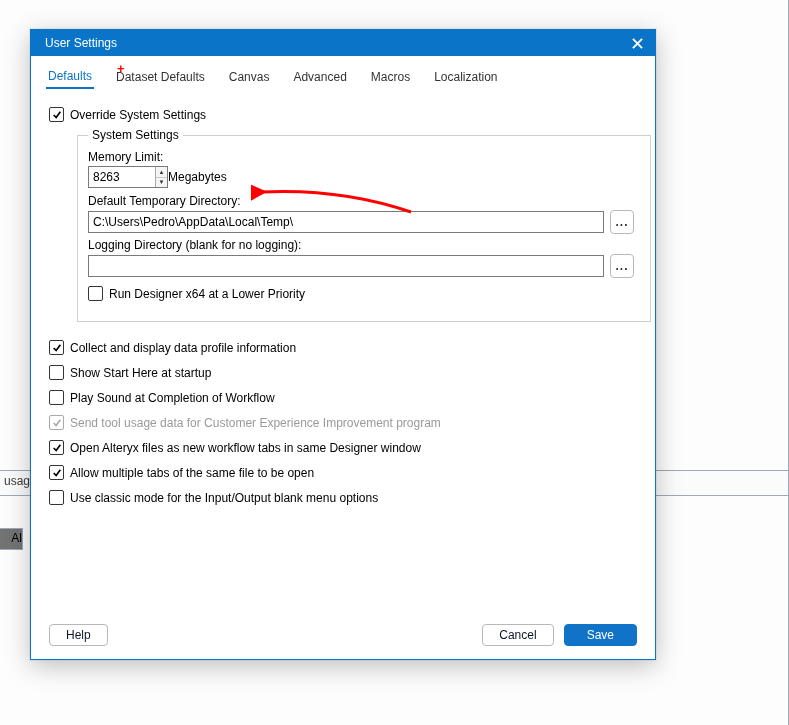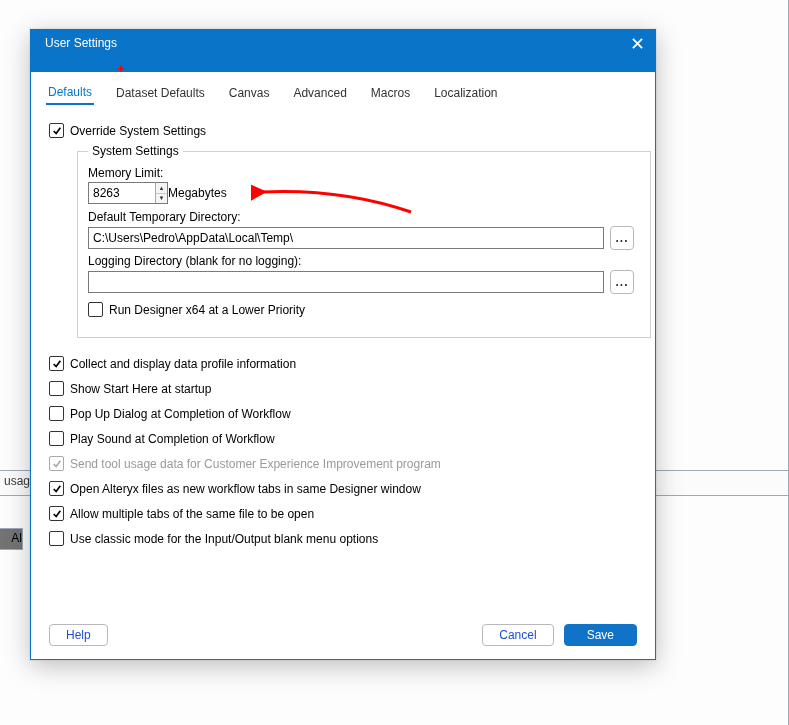--- a/index.html
+++ b/index.html
@@ -10,21 +10,21 @@
   .bg-right{position:absolute;right:0;top:0;width:1px;height:725px;background:#9ca9bd}
 
   
   .dialog{
     position:absolute;left:30px;top:29px;width:624px;height:629px;
     background:#fff;border:1px solid #0a74c8;
     box-shadow:0 6px 24px rgba(0,0,0,.25), 0 0 0 1px rgba(0,0,0,.05);
   }
   .titlebar{
     height:26px;background:#0a74c8;color:#fff;display:flex;align-items:center;
-    padding:0 8px 16px 14px;justify-content:space-between;font-size:12px
+    padding:0 8px 0 14px;justify-content:space-between;font-size:12px
   }
   .titlebar .close{width:20px;height:20px;display:flex;align-items:center;justify-content:center;cursor:pointer}
   .titlebar .close svg{width:11px;height:11px;stroke:#fff;stroke-width:2}
   .tabs{
     display:flex;gap:20px;padding:10px 0 0 15px;border-bottom:1px solid #fff;
     height:22px;align-items:flex-end;font-size:12px;margin-bottom:6px
   }
   .tab{padding:0 2px 4px;color:#333;cursor:pointer}
   .tab.active{color:#0a74c8;border-bottom:2px solid #0a74c8;margin-bottom:-1px}
   .red-plus{position:absolute;left:86px;top:31px;color:#ff0000;font-weight:700;font-size:13px;pointer-events:none}
@@ -66,21 +66,21 @@
   }
 
   .checks-stack{margin:18px 0 0 0}
   .checks-stack .chk-row{margin:10px 0}
 
   .footer{
     position:absolute;left:0;bottom:0;width:100%;height:48px;display:flex;padding:0 18px;box-sizing:border-box;
     align-items:center;justify-content:space-between
   }
   .btn{
-    height:22px;padding:0 16px;border:1px solid #b8b8b8;border-radius:4px;background:#fff;color:#1d4ed8;
+    height:22px;padding:0 16px;border:1px solid #b8b8b8;border-radius:4px;background:#fff;color:#0f172a;
     font:inherit;cursor:pointer
   }
   .btn.primary{background:#1173c7;border-color:#1173c7;color:#fff;padding:0 22px}
   .right-btns{display:flex;gap:10px}
 
   
   .arrow{position:absolute;left:220px;top:152px;pointer-events:none}
 </style>
 </head>
 <body>
@@ -162,24 +162,20 @@
           <span class="chk checked">
               <svg viewBox="0 0 12 12">
                 <path d="M2 6 L5 9 L10 2"></path>
               </svg>
             </span>
           <span class="lbl">Collect and display data profile information</span>
         </div>
         <div class="chk-row">
           <span class="chk"></span>
           <span class="lbl">Show Start Here at startup</span>
-        </div>
-        <div class="chk-row">
-          <span class="chk"></span>
-          <span class="lbl">Pop Up Dialog at Completion of Workflow</span>
         </div>
         <div class="chk-row">
           <span class="chk"></span>
           <span class="lbl">Play Sound at Completion of Workflow</span>
         </div>
         <div class="chk-row">
           <span class="chk disabled checked">
               <svg viewBox="0 0 12 12">
                 <path d="M2 6 L5 9 L10 2"></path>
               </svg>

